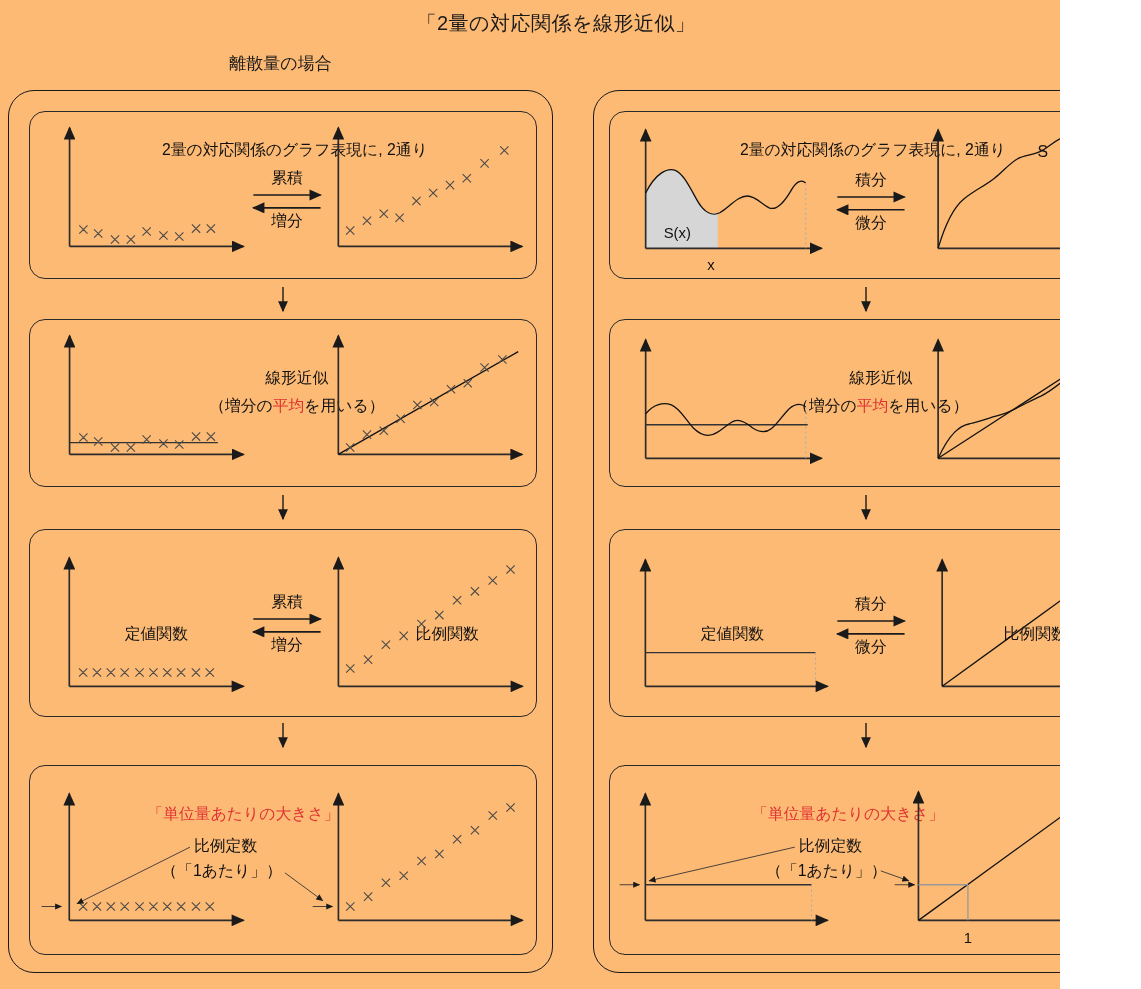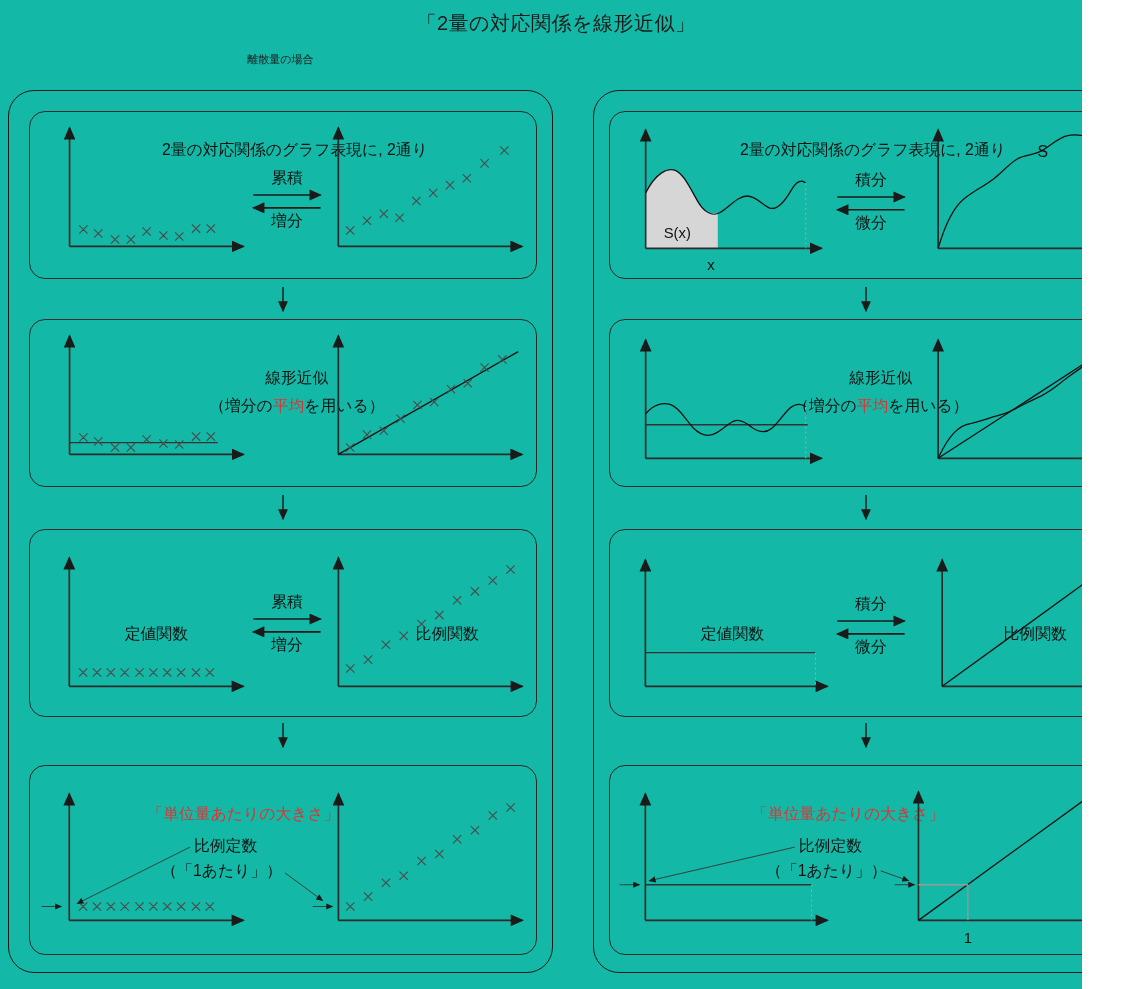--- a/index.html
+++ b/index.html
@@ -1,20 +1,20 @@
 <!DOCTYPE html>
 <html><head>
 <meta charset="utf-8">
 <style>
   html,body{margin:0;padding:0;background:#fff;}
-  .page{position:relative;width:1060px;height:989px;background:#14b8a6;overflow:hidden;
-        font-family:"Liberation Sans","DejaVu Sans",sans-serif;color:#1a1a1a;padding-left:22px;}
+  .page{position:relative;width:1060px;height:989px;background:#fdba74;overflow:hidden;
+        font-family:"Liberation Sans","DejaVu Sans",sans-serif;color:#1a1a1a;}
   .title{position:absolute;top:10px;left:0;width:1112px;text-align:center;
          font-size:20px;letter-spacing:.5px;}
-  .col-header{position:absolute;top:52px;text-align:center;font-size:11px;}
+  .col-header{position:absolute;top:52px;text-align:center;font-size:17px;}
   .col-header.left{left:8px;width:545px;}
   .col-header.right{left:593px;width:544px;}
   .outer{position:absolute;top:90px;height:883px;border:1.6px solid #1a1a1a;
          border-radius:26px;box-sizing:border-box;}
   .outer.left{left:8px;width:545px;}
   .outer.right{left:593px;width:544px;}
   .box{position:absolute;border:1.2px solid #2a2a2a;border-radius:16px;box-sizing:border-box;}
   .box svg{display:block;width:100%;height:100%;overflow:visible;}
   .flow{position:absolute;width:20px;height:34px;}
   svg text{font-family:"Liberation Sans","DejaVu Sans",sans-serif;font-size:16px;fill:#111;text-anchor:middle;}

